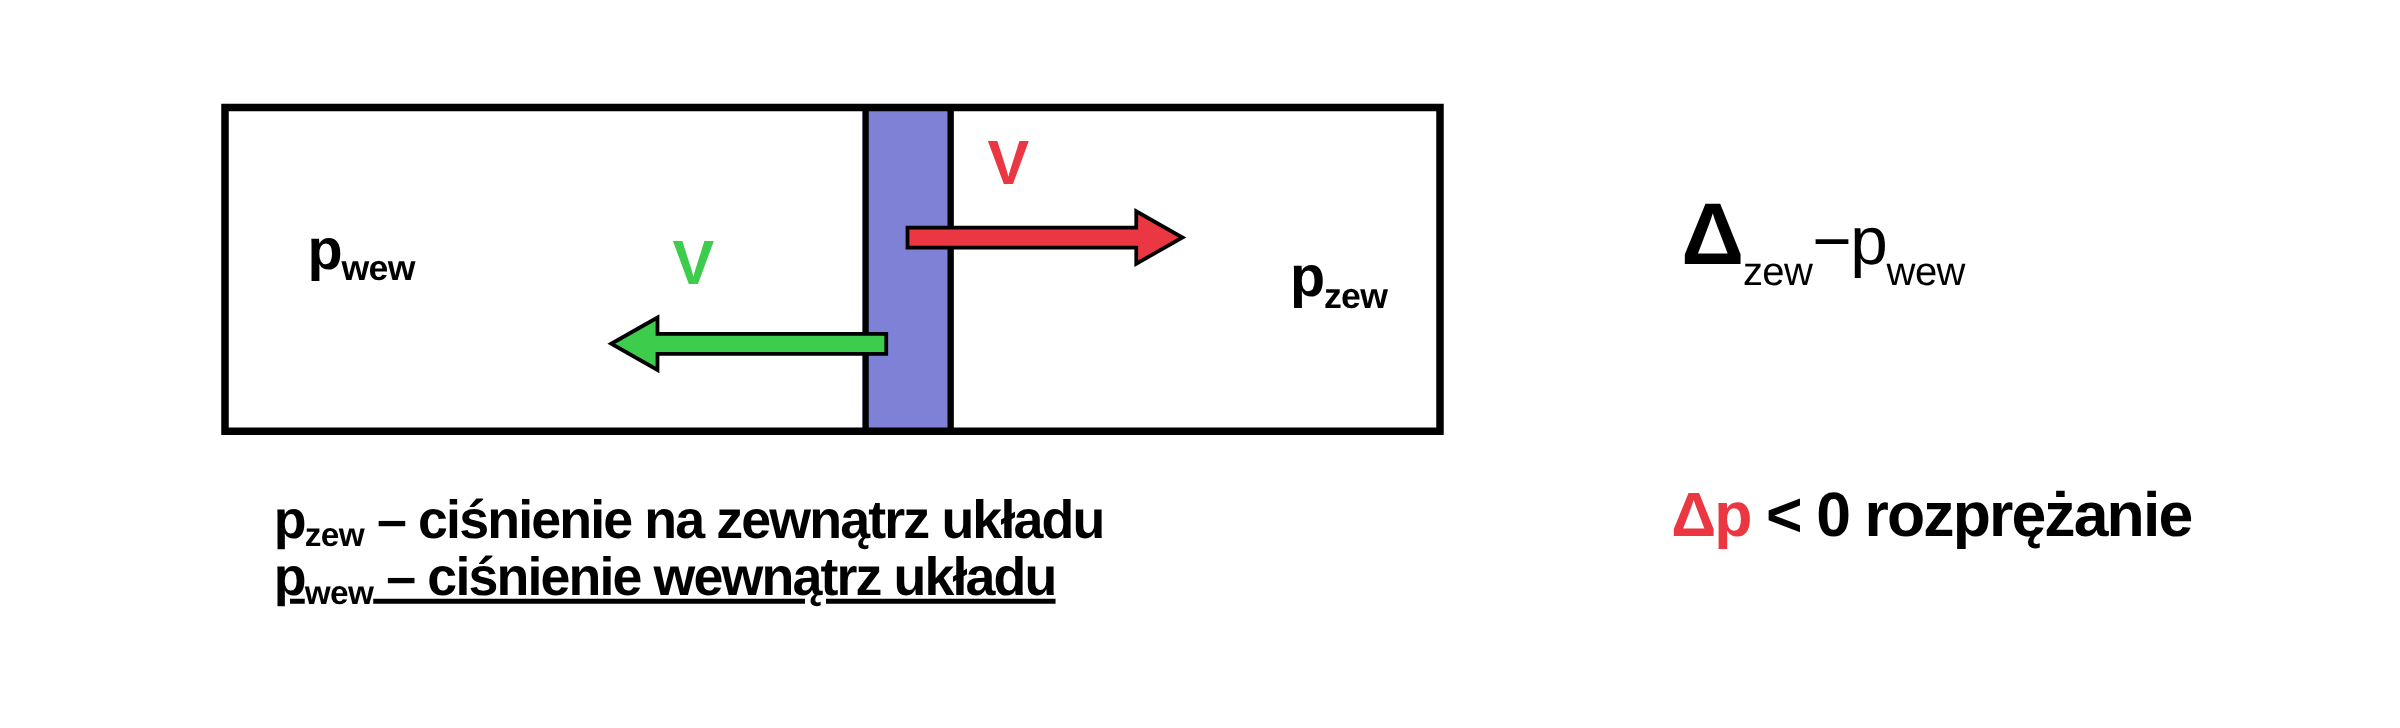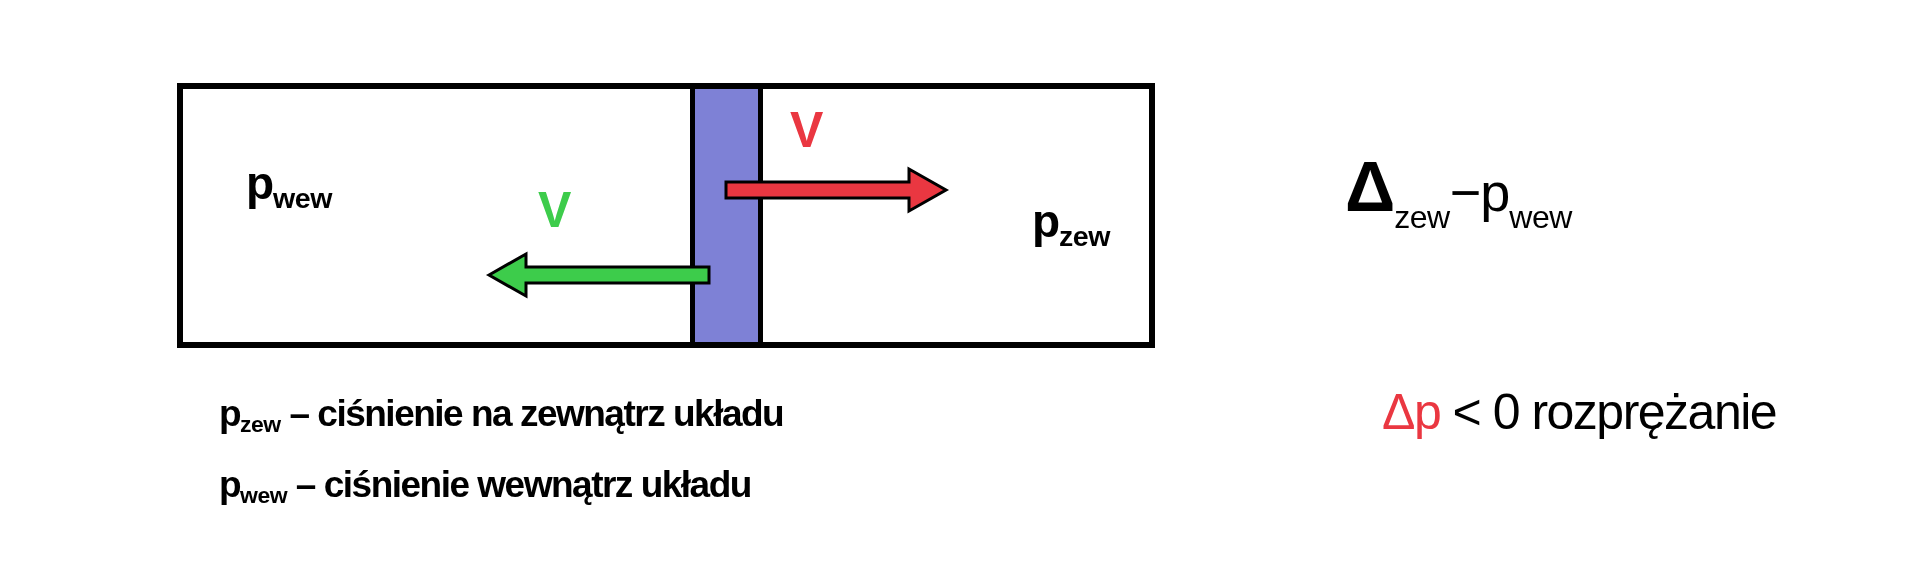--- a/index.html
+++ b/index.html
@@ -20,21 +20,21 @@
     background:var(--purple);
     border-left:5px solid var(--black); border-right:5px solid var(--black);
     box-sizing:border-box; z-index:1;
   }
   
   .plabel{
     position:absolute; z-index:4; font-weight:700; font-size:46px; letter-spacing:-1px;
     line-height:1; white-space:nowrap;
   }
   .plabel .sub{font-size:0.62em; position:relative; top:0.3em; letter-spacing:-0.5px;}
-  .pwew{left:246px; top:160px;}
+  .pwew{left:246px; top:176px;}
   .pzew{left:1032px; top:198px;}
   
   .vlabel{
     position:absolute; z-index:4; font-weight:700; font-size:50px; line-height:1; letter-spacing:-1px;
   }
   .v-green{left:538px; top:185px; color:var(--green);}
   .v-red{left:790px; top:105px; color:var(--red);}
   
   .arrow{position:absolute; z-index:3; overflow:visible;}
   .arrow-left{left:486px; top:251px;}
@@ -43,31 +43,31 @@
   .fill-red{fill:var(--red); stroke:var(--black); stroke-width:3; stroke-linejoin:miter;}
   
   .eq{position:absolute; white-space:nowrap; line-height:1;}
   .eq1{
     left:1345px; top:152px; display:flex; align-items:baseline;
     font-weight:500; font-size:54px; letter-spacing:-1px;
   }
   .eq1-delta{font-size:70px; font-weight:600;}
   .eq1-sub{font-size:32px; position:relative; top:0.52em; letter-spacing:-0.5px;}
   .eq2{left:1340px; top:299px; font-weight:700; font-size:50px; letter-spacing:-1.5px;}
-  .eq3{left:1337px; top:387px; font-weight:400; font-size:50px; letter-spacing:-1.5px;margin-left:45px;}
+  .eq3{left:1337px; top:387px; font-weight:700; font-size:50px; letter-spacing:-1.5px;}
   .dp-green{color:var(--green);}
   .dp-red{color:var(--red);}
   
   .legend{
     position:absolute; white-space:nowrap; line-height:1;
-    font-weight:600; font-size:37px; letter-spacing:-1.5px;
+    font-weight:600; font-size:43px; letter-spacing:-1.5px;
   }
   .legend .sub{font-size:0.62em; position:relative; top:0.28em; letter-spacing:-0.5px;}
   .legend1{left:219px; top:395px;}
-  .legend2{left:219px; top:466px;}
+  .legend2{left:219px; top:441px;text-decoration:underline;}
 </style>
 </head>
 <body>
 
 <div class="canvas">
 
   <div class="rect"></div>
 
   <div class="piston"></div>
 

